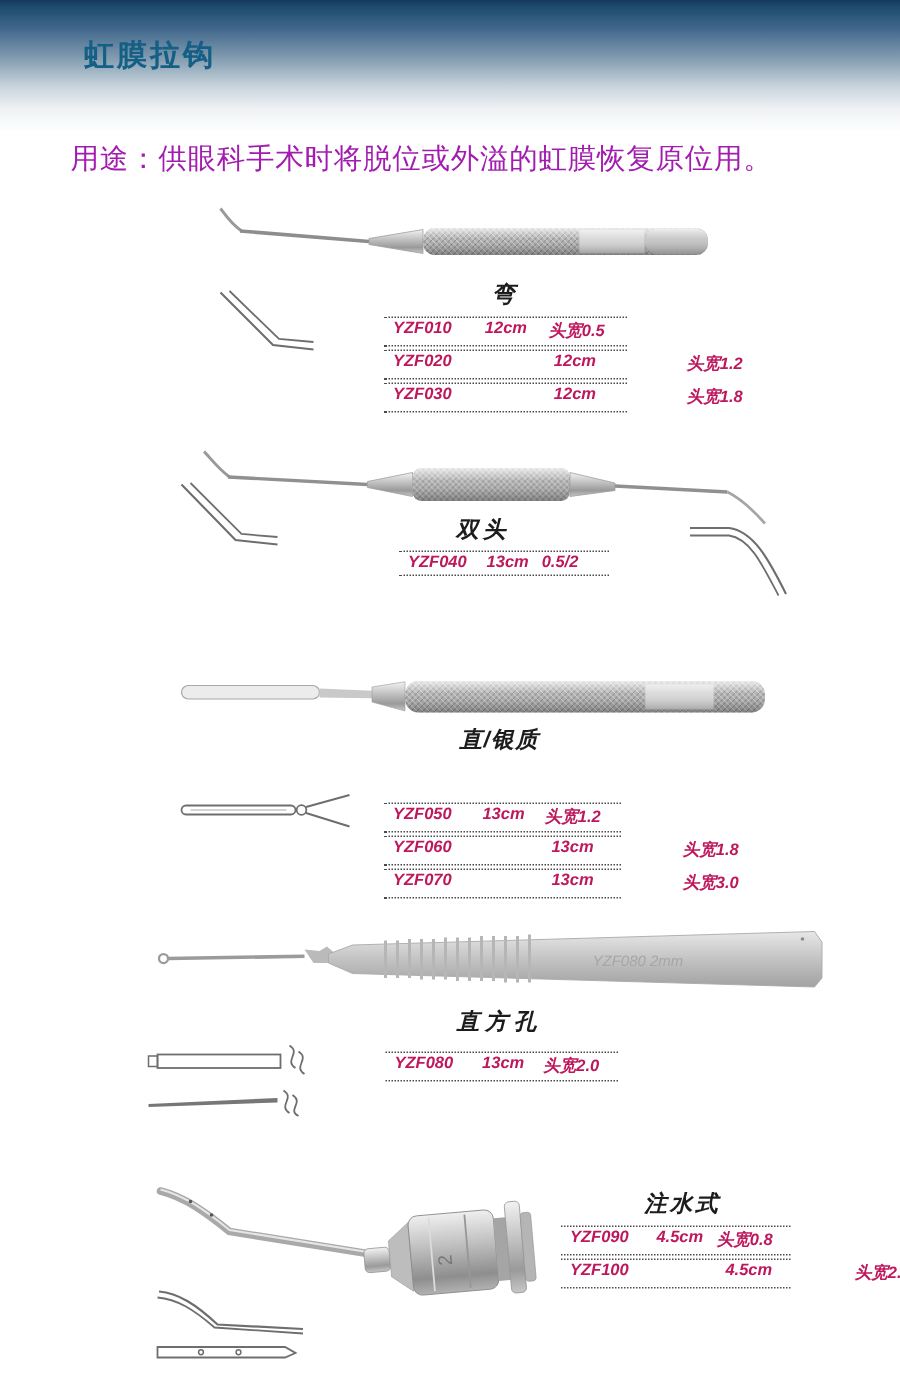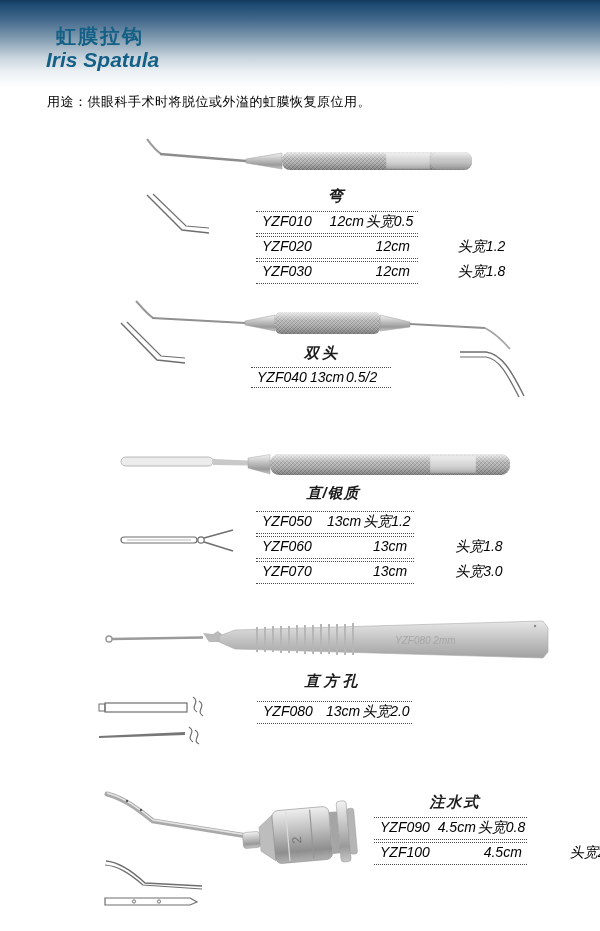--- a/index.html
+++ b/index.html
@@ -5,32 +5,32 @@
   html,body{margin:0;padding:0;background:#fff;}
   .page{position:relative;width:600px;height:931px;background:#ffffff;overflow:hidden;
         font-family:"Liberation Sans",sans-serif;}
   
   .header{position:absolute;left:0;top:0;width:600px;height:88px;
     background:linear-gradient(180deg,#12395c 0%,#1d4a70 5%,#41688c 22%,#859eb2 45%,#c7d3dc 65%,#edf1f4 82%,#ffffff 100%);}
   .title-zh{position:absolute;left:56px;top:23px;font-size:20px;font-weight:bold;
     color:#135f85;letter-spacing:2px;}
   .title-en{position:absolute;left:46px;top:48px;font-size:21px;font-style:italic;
     font-weight:600;color:#135f85;}
-  .usage{position:absolute;left:47px;top:93px;font-size:13px;color:#000000;letter-spacing:0.5px;}
+  .usage{position:absolute;left:47px;top:93px;font-size:19px;color:#a21caf;letter-spacing:0.5px;}
   
   .sec-label{position:absolute;font-size:15px;font-weight:bold;font-style:italic;
     color:#1c1c1c;text-align:center;letter-spacing:3px;}
   
   .spec-table{position:absolute;}
   .spec-row{display:grid;grid-template-columns:40% 27% 33%;
     border-top:1px dotted #4a4a4a;border-bottom:1px dotted #4a4a4a;
-    padding:1px 2px 2px 2px;font-size:14px;font-weight:normal;font-style:italic;color:#000000;}
+    padding:1px 2px 2px 2px;font-size:11px;font-weight:bold;font-style:italic;color:#be185d;}
   .spec-row + .spec-row{margin-top:2px;gap:46px;}
   .c-model{padding-left:4px;}
-  .c-len{padding-left:2px;text-align:right;}
+  .c-len{padding-left:2px;}
   .c-spec{padding-left:2px;white-space:nowrap;}
   
   .art{position:absolute;}
 </style>
 </head>
 <body>
 
 <div class="page">
 
   <svg width="0" height="0" style="position:absolute">
@@ -61,21 +61,20 @@
       <pattern id="knurl" patternUnits="userSpaceOnUse" width="4" height="4">
         <rect width="4" height="4" fill="#b0b0b0"></rect>
         <path d="M0,4 L4,0 M-1,1 L1,-1 M3,5 L5,3" stroke="#8d8d8d" stroke-width="0.7"></path>
         <path d="M0,0 L4,4" stroke="#cdcdcd" stroke-width="0.7"></path>
       </pattern>
     </defs>
   </svg>
 
   <div class="header">
     <div class="title-zh">虹膜拉钩</div>
-    <div class="title-en">Iris Spatula</div>
   </div>
   <div class="usage">用途：供眼科手术时将脱位或外溢的虹膜恢复原位用。</div>
 
   <svg class="art" style="left:140px;top:136px" width="345" height="45" viewBox="0 0 345 45">
     <path d="M7,3 C10,7 14,13 21,18" fill="none" stroke="#9a9a9a" stroke-width="2"></path>
     <path d="M20,18 L106,25" fill="none" stroke="#8d8d8d" stroke-width="2.4"></path>
     <polygon points="106,23 142,17 142,33 106,27" fill="url(#metalGrad)" stroke="#9b9b9b" stroke-width="0.5"></polygon>
     <rect x="142" y="16" width="190" height="18" rx="8" fill="url(#knurl)"></rect>
     <rect x="246" y="17" width="44" height="16" fill="#d8d8d8" stroke="#b8b8b8" stroke-width="0.6"></rect>
     <rect x="290" y="16.5" width="42" height="17" rx="8" fill="#c6c6c6"></rect>
@@ -116,21 +115,21 @@
   </svg>
   <svg class="art" style="left:117px;top:320px" width="72" height="52" viewBox="0 0 72 52">
     <path d="M4,3 L40,40 L68,43" fill="none" stroke="#6e6e6e" stroke-width="1.4"></path>
     <path d="M10,2 L44,36 L68,38" fill="none" stroke="#6e6e6e" stroke-width="1.2"></path>
   </svg>
   <svg class="art" style="left:458px;top:340px" width="74" height="58" viewBox="0 0 74 58">
     <path d="M2,12 L28,12 C44,14 54,32 66,56" fill="none" stroke="#6e6e6e" stroke-width="1.4"></path>
     <path d="M2,17 L28,17 C42,19 50,36 61,57" fill="none" stroke="#6e6e6e" stroke-width="1.2"></path>
   </svg>
   <div class="sec-label" style="left:282px;top:344px;width:80px">双头</div>
-  <div class="spec-table" style="left:251px;top:367px;width:140px">
+  <div class="spec-table" style="left:266px;top:367px;width:140px">
     <div class="spec-row">
       <span class="c-model">YZF040</span>
       <span class="c-len">13cm</span>
       <span class="c-spec">0.5/2</span>
     </div>
   </div>
 
   <svg class="art" style="left:118px;top:446px" width="395" height="36" viewBox="0 0 395 36">
     <rect x="3" y="11" width="92" height="9" rx="4.5" fill="#ececec" stroke="#a8a8a8" stroke-width="0.8"></rect>
     <polygon points="95,13 130,14.5 130,19.5 95,19" fill="#c9c9c9"></polygon>
@@ -140,21 +139,21 @@
     <rect x="152" y="8" width="240" height="21" rx="9" fill="url(#cylShade)"></rect>
   </svg>
   <div class="sec-label" style="left:283px;top:484px;width:100px;letter-spacing:1px">直/银质</div>
   <svg class="art" style="left:119px;top:527px" width="118" height="28" viewBox="0 0 118 28">
     <rect x="2" y="10" width="76" height="6" rx="3" fill="none" stroke="#6e6e6e" stroke-width="1.2"></rect>
     <line x1="8" y1="13" x2="72" y2="13" stroke="#aaaaaa" stroke-width="0.8"></line>
     <circle cx="82" cy="13" r="3.2" fill="none" stroke="#6e6e6e" stroke-width="1.2"></circle>
     <path d="M85,11 L114,3" stroke="#6e6e6e" stroke-width="1.4" fill="none"></path>
     <path d="M85,15 L114,24" stroke="#6e6e6e" stroke-width="1.4" fill="none"></path>
   </svg>
-  <div class="spec-table" style="left:256px;top:511px;width:158px">
+  <div class="spec-table" style="left:256px;top:535px;width:158px">
     <div class="spec-row">
       <span class="c-model">YZF050</span>
       <span class="c-len">13cm</span>
       <span class="c-spec">头宽1.2</span>
     </div>
     <div class="spec-row">
       <span class="c-model">YZF060</span>
       <span class="c-len">13cm</span>
       <span class="c-spec">头宽1.8</span>
     </div>

